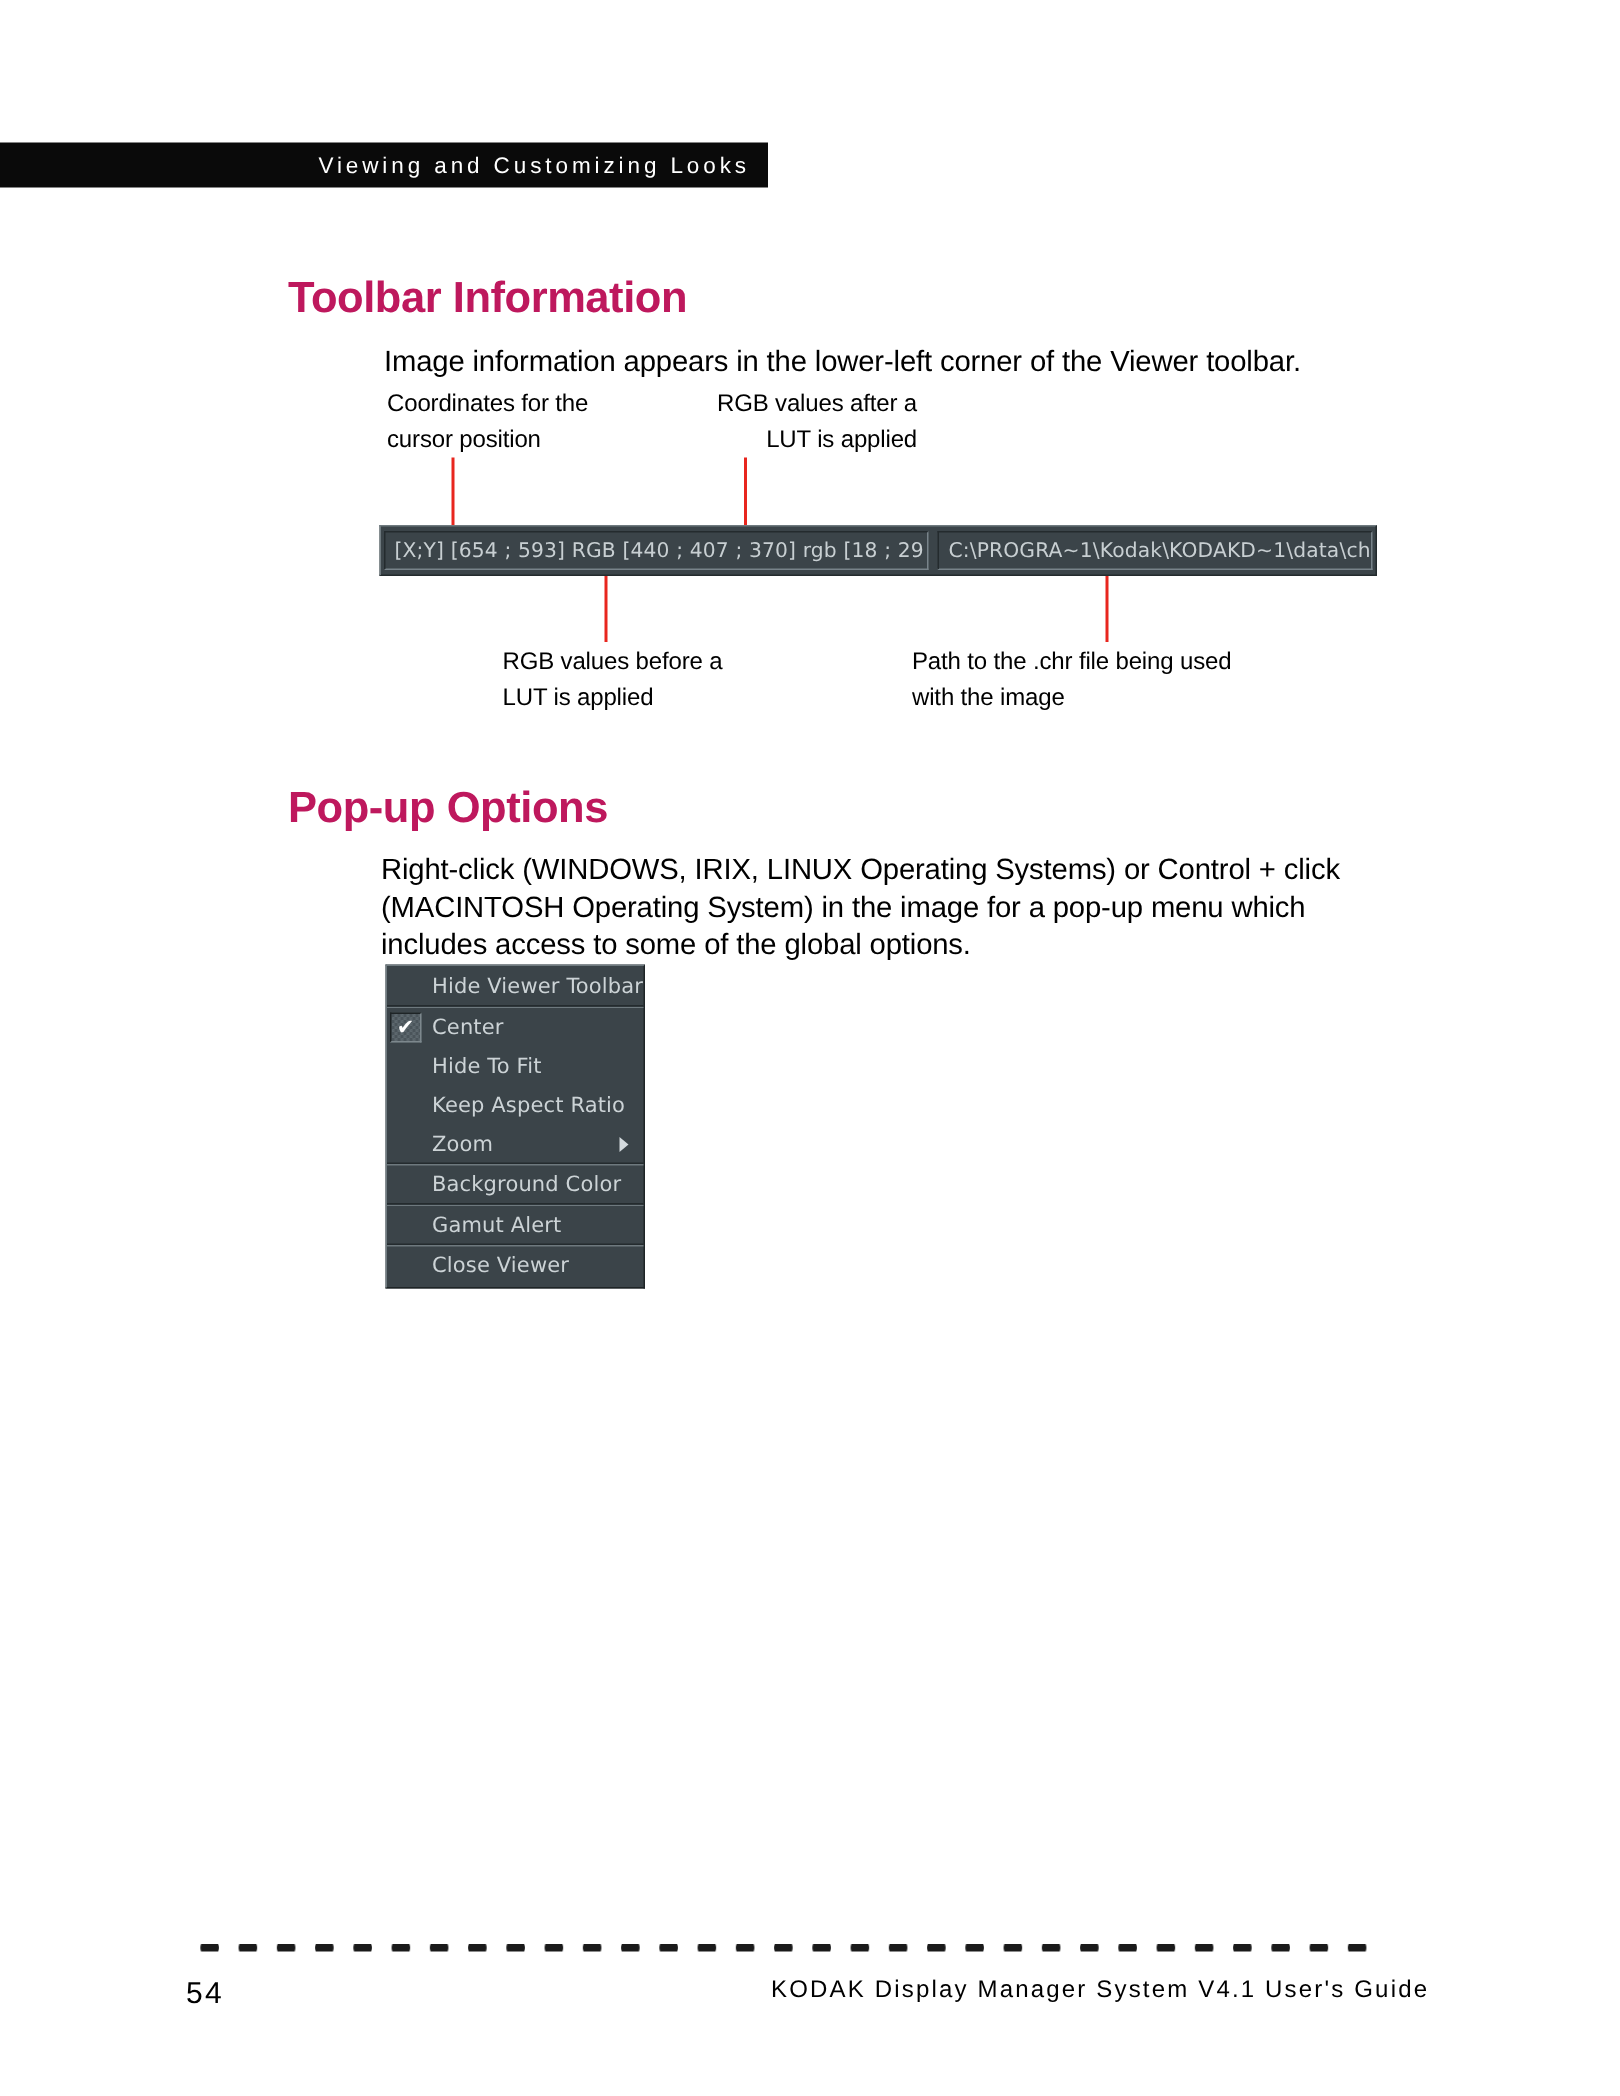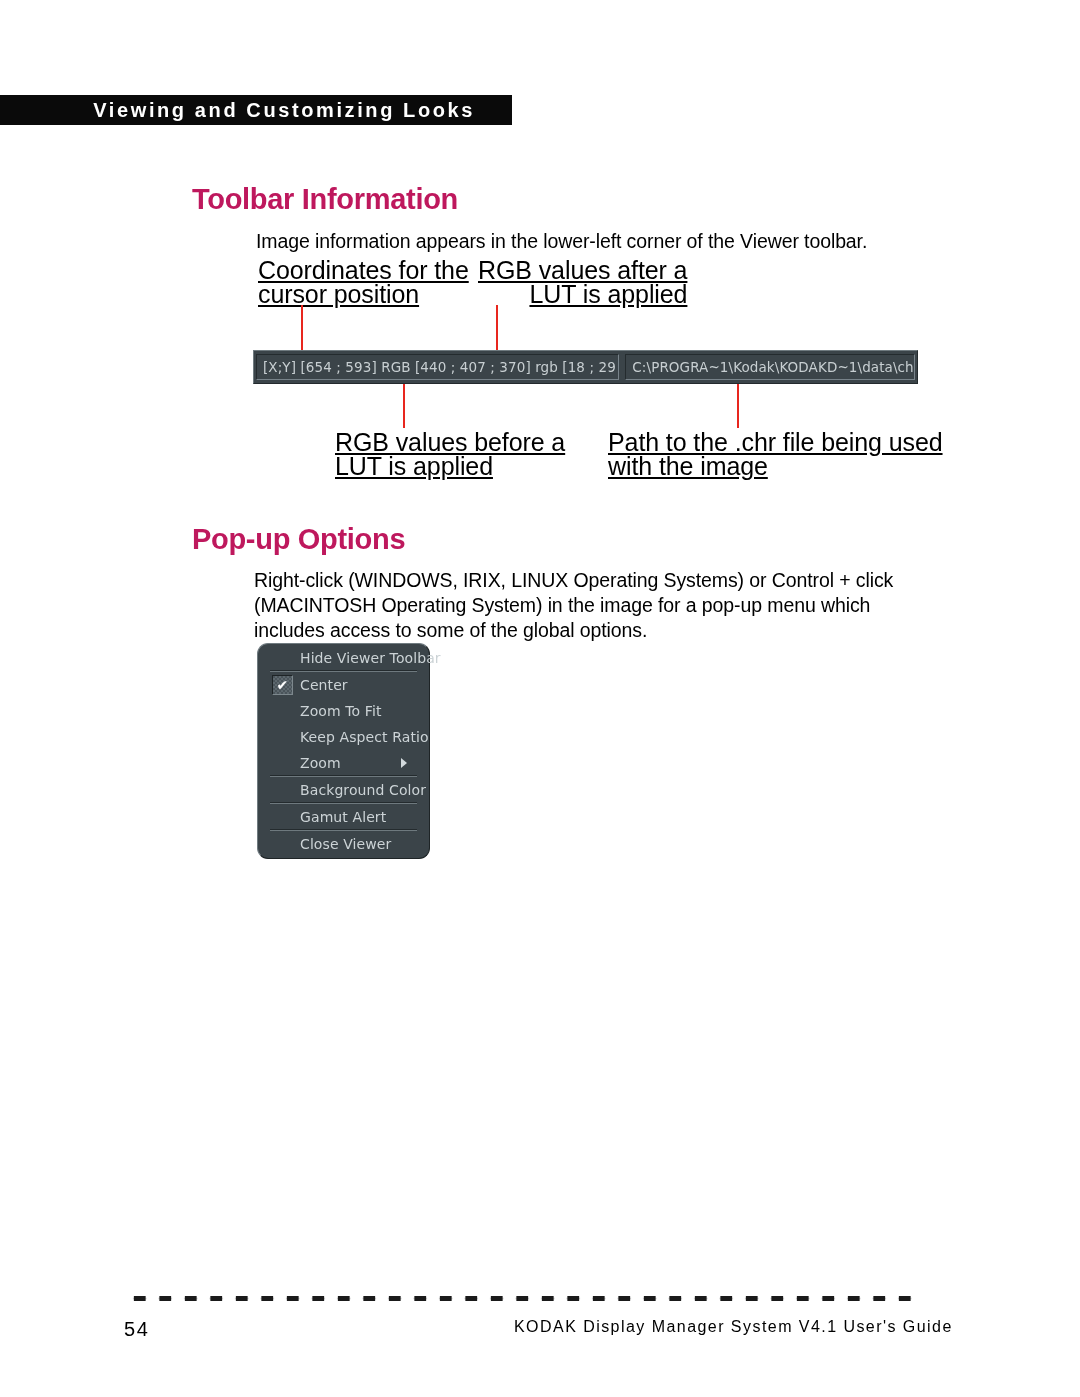--- a/index.html
+++ b/index.html
@@ -23,24 +23,24 @@
     top: 95px;
     width: 512px;
     height: 30px;
     background: #0a0a0a;
     display: flex;
     align-items: center;
     justify-content: flex-end;
   }
   #header-band-label {
     color: #ffffff;
-    font-size: 20px;
-    font-weight: bold;
+    font-size: 15px;
+    font-weight: normal;
     letter-spacing: 2.6px;
-    padding-right: 37px;
+    padding-right: 12px;
     white-space: nowrap;
   }
 
   
   .section-heading {
     position: absolute;
     left: 192px;
     font-size: 29px;
     font-weight: bold;
     letter-spacing: -0.3px;
@@ -65,26 +65,25 @@
   }
   #popup-paragraph {
     left: 254px;
     top: 568px;
     width: 680px;
   }
 
   
   .callout {
     position: absolute;
-    font-size: 25px;
+    font-size: 16px;
     line-height: 24px;
     color: #000;
     letter-spacing: -0.1px;
     white-space: pre-line;
-    text-decoration: underline;
   }
   #callout-coordinates { left: 258px; top: 258px; }
   #callout-rgb-after   { left: 478px; top: 258px; text-align: right; }
   #callout-rgb-before  { left: 335px; top: 430px; }
   #callout-chr-path    { left: 608px; top: 430px; }
 
   
   .leader-line {
     position: absolute;
     width: 2px;
@@ -140,22 +139,21 @@
     left: 257px;
     top: 643px;
     width: 173px;
     background: #3b4449;
     border-top: 1px solid #707b80;
     border-left: 1px solid #707b80;
     border-right: 1px solid #1e2426;
     border-bottom: 1px solid #1e2426;
     box-sizing: border-box;
     font-family: "DejaVu Sans", sans-serif;
-    padding: 1px 12px;
-    border-radius: 11px;
+    padding: 1px 0;
   }
   .menu-item {
     height: 26px;
     display: flex;
     align-items: center;
     position: relative;
     color: #ccd3d6;
     font-size: 14px;
     letter-spacing: 0.1px;
     padding-left: 30px;
@@ -276,21 +274,21 @@
   <div class="menu-item separator-below">
     <span>Hide Viewer Toolbar</span>
   </div>
 
   <div class="menu-item">
     <span class="menu-checkbox">✔</span>
     <span>Center</span>
   </div>
 
   <div class="menu-item">
-    <span>Zoom To Fit</span>
+    <span>Hide To Fit</span>
   </div>
 
   <div class="menu-item">
     <span>Keep Aspect Ratio</span>
   </div>
 
   <div class="menu-item separator-below">
     <span>Zoom</span>
     <span class="submenu-arrow"></span>
   </div>

